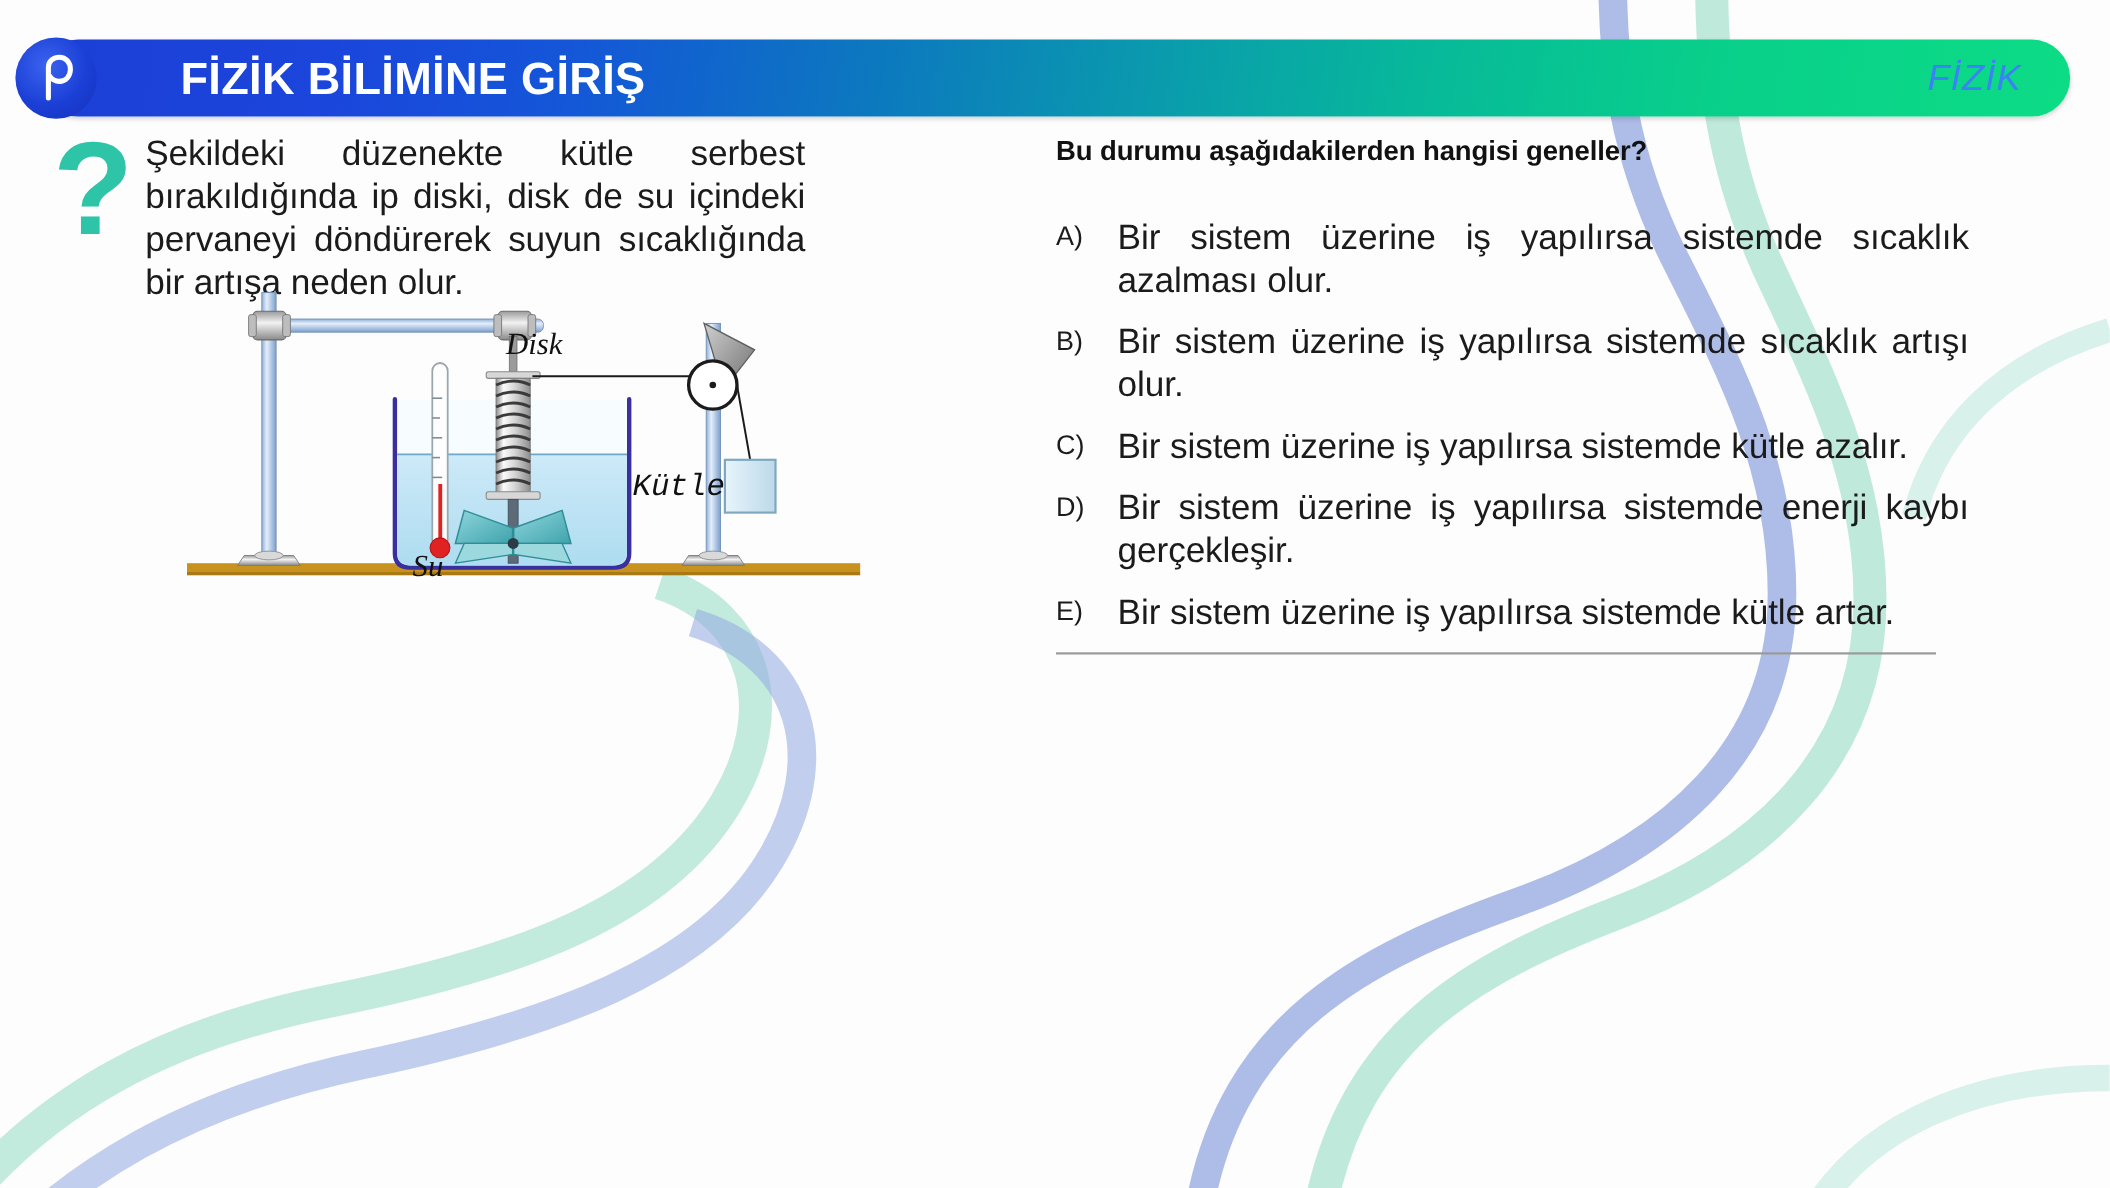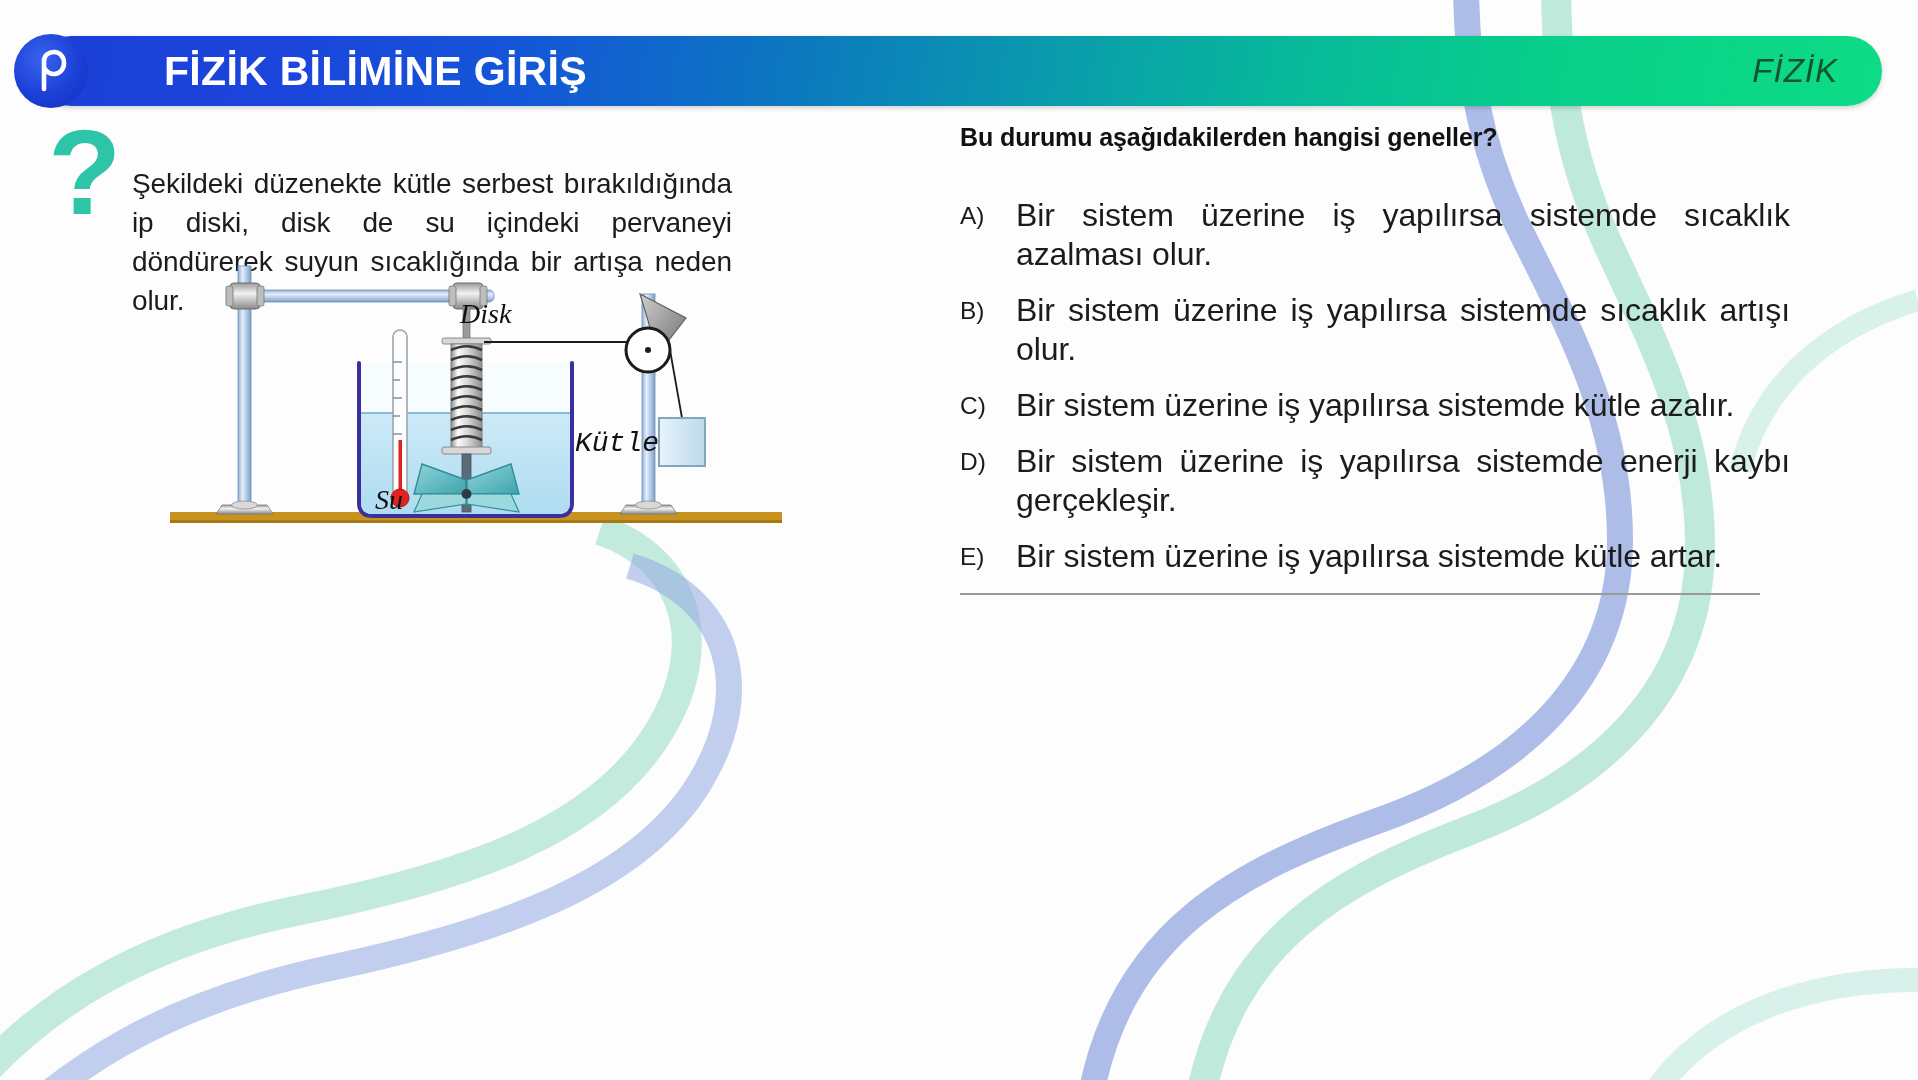--- a/index.html
+++ b/index.html
@@ -76,21 +76,21 @@
     font-weight: bold;
     letter-spacing: 0.3px;
     white-space: nowrap;
   }
   .header-subject {
     position: absolute;
     right: 44px;
     top: 0;
     height: 58px;
     line-height: 70px;
-    color: #14532d;
+    color: #3b82f6;
     font-size: 33px;
     font-style: italic;
     font-weight: normal;
     letter-spacing: 1px;
     white-space: nowrap;
     text-align: center;
   }
 
   
   .content {
@@ -125,26 +125,25 @@
     font-weight: bold;
     line-height: 100px;
     font-family: "Liberation Sans", sans-serif;
     user-select: none;
   }
   .stem-text {
     position: absolute;
     left: 92px;
     top: 0;
     width: 600px;
-    font-size: 28px;
+    font-size: 32px;
     line-height: 39px;
     color: #1b1b1b;
     text-align: justify;
     letter-spacing: -0.1px;
-    margin-top: 44px;
   }
 
   .rq-title {
     font-size: 25px;
     font-weight: bold;
     color: #111111;
     line-height: 34px;
     margin: 0 0 42px 0;
     letter-spacing: -0.1px;
   }
@@ -189,21 +188,21 @@
   .fig-label {
     position: absolute;
     font-family: "Liberation Serif", serif;
     font-style: italic;
     font-size: 28px;
     color: #111111;
     white-space: nowrap;
   }
   #label-disk  { left: 290px; top: 48px; }
   #label-kutle { left: 405px; top: 178px; font-family: Liberation Mono, monospace; }
-  #label-su    { left: 205px; top: 234px; }
+  #label-su    { left: 205px; top: 250px; }
 </style>
 </head>
 <body>
 
 <svg class="deco-layer" viewBox="0 0 1918 1080" preserveAspectRatio="none">
 
   <path d="M1466 -20 C1466 60, 1476 140, 1520 230 C1570 330, 1620 420, 1620 540
            C1620 680, 1520 770, 1380 820 C1240 870, 1120 930, 1090 1100" stroke="#92a7e0" stroke-width="26" fill="none" opacity="0.75"></path>
   <path d="M1556 -20 C1556 70, 1566 150, 1606 240 C1652 340, 1700 430, 1700 545
            C1700 690, 1600 780, 1470 830 C1340 880, 1230 940, 1200 1100" stroke="#a9e3cf" stroke-width="30" fill="none" opacity="0.75"></path>

